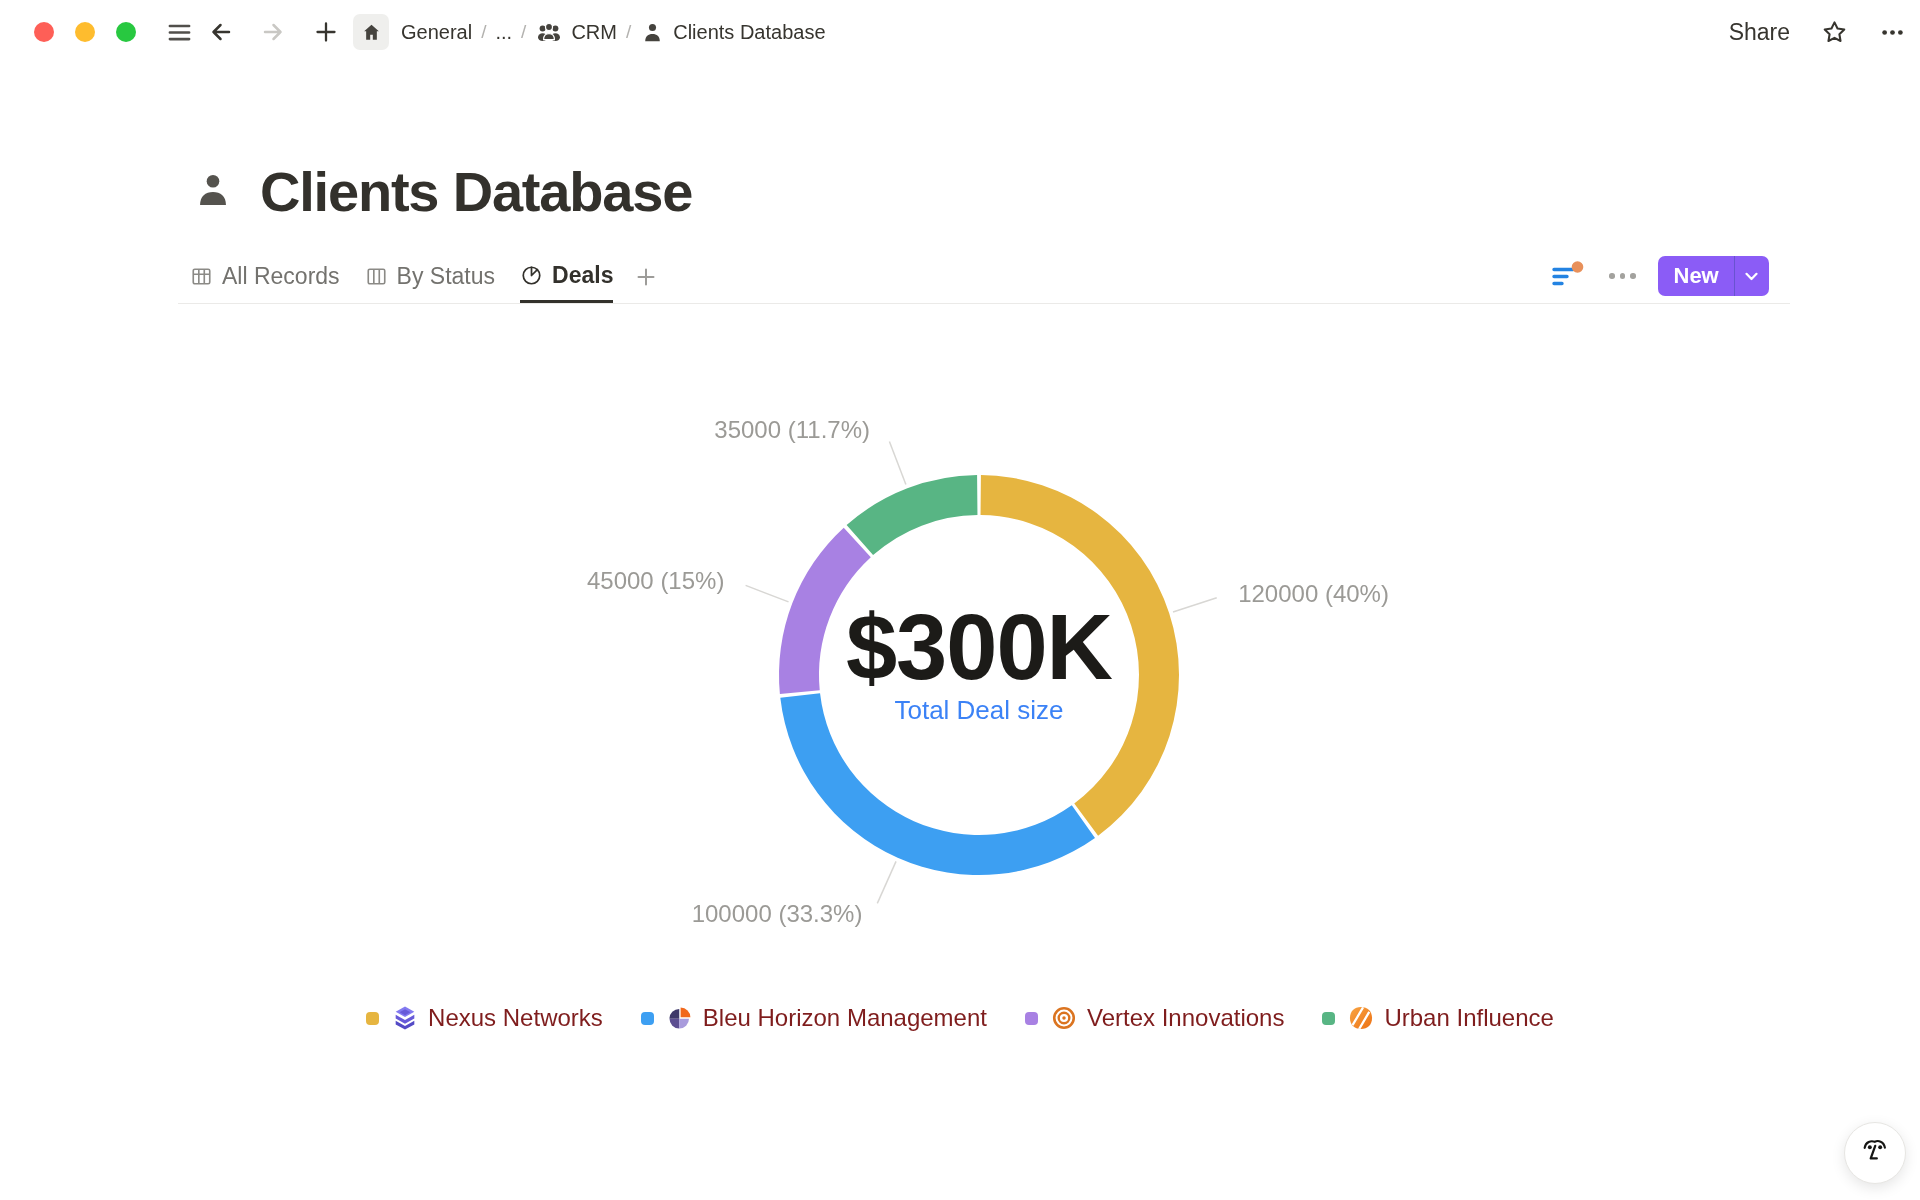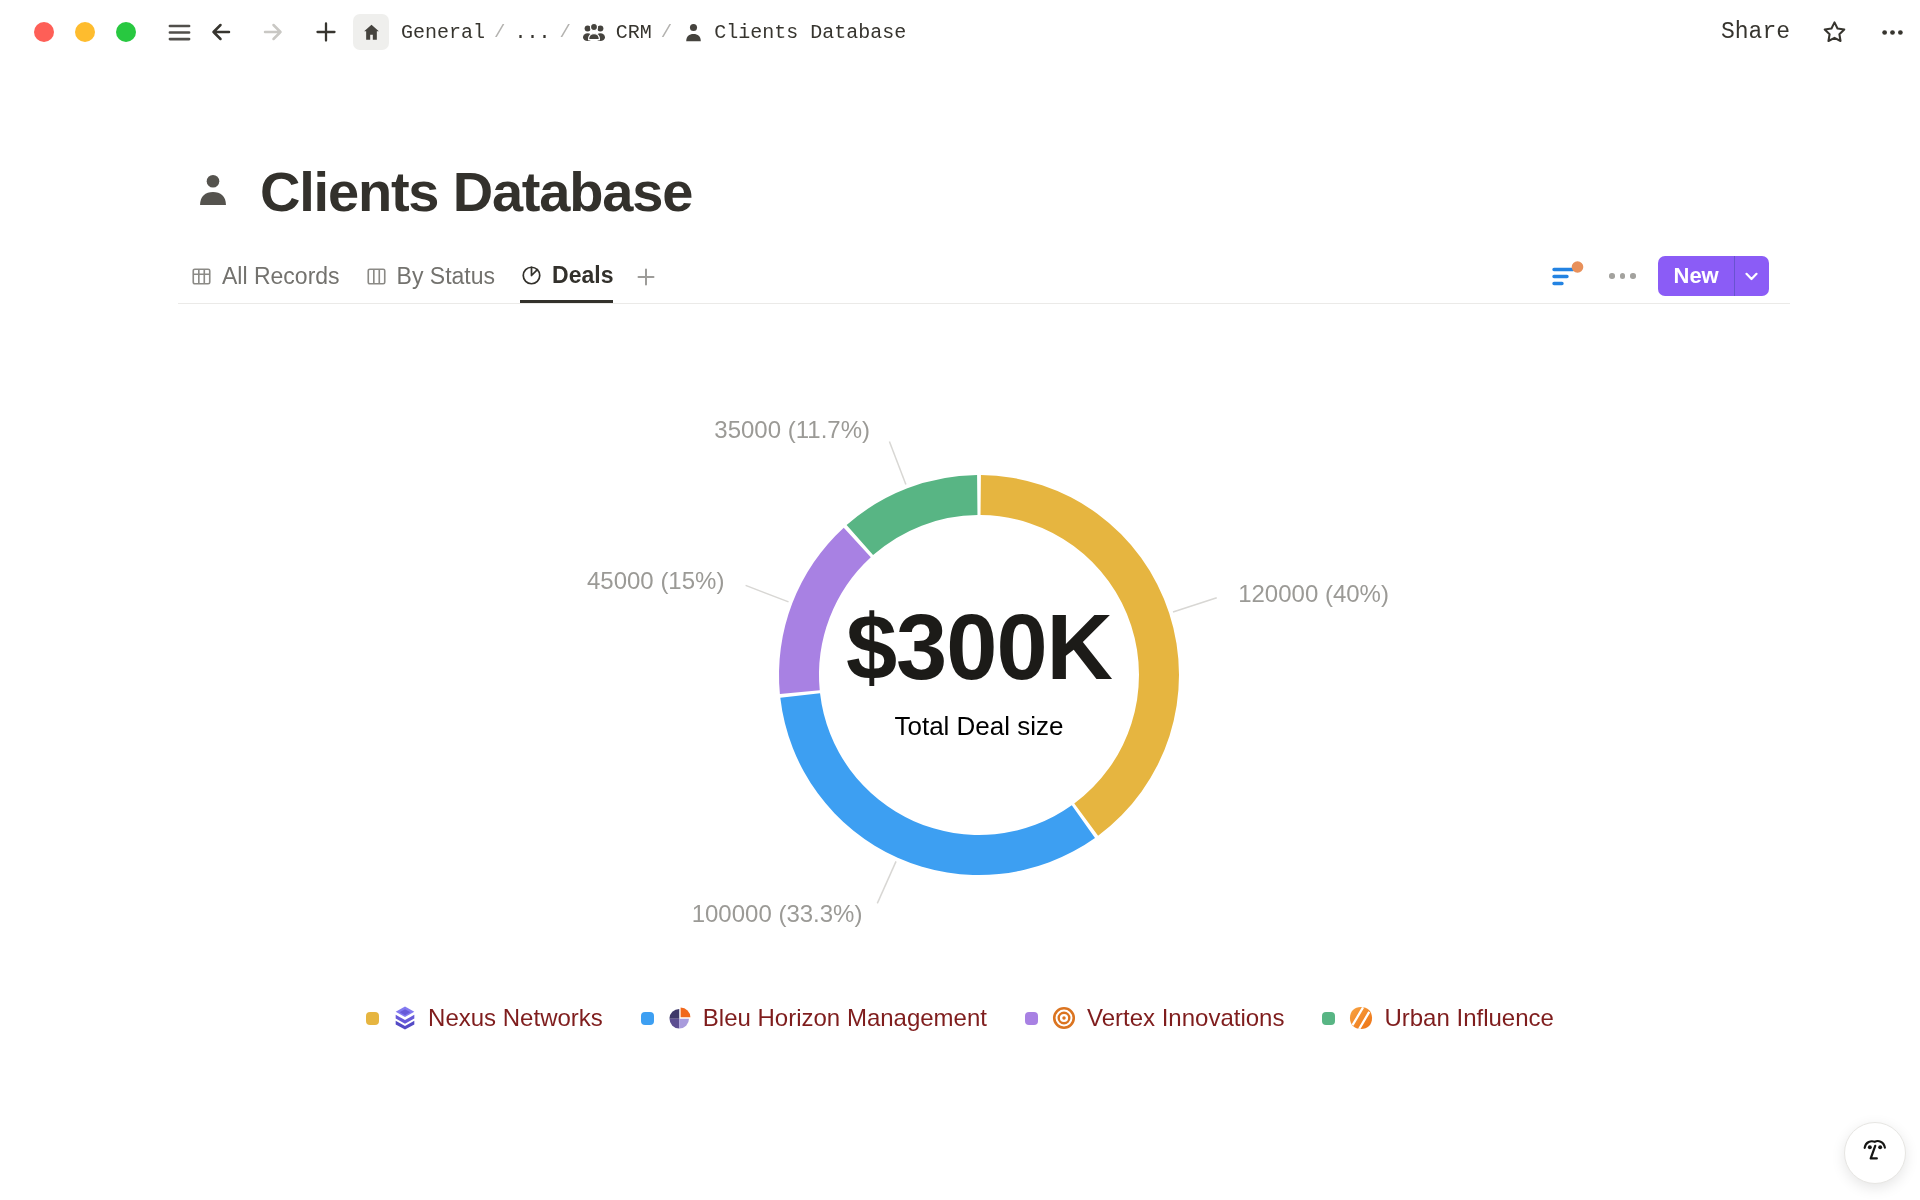--- a/index.html
+++ b/index.html
@@ -2,21 +2,21 @@
 <html><head>
 <meta charset="utf-8">
 <style>
   * { margin:0; padding:0; box-sizing:border-box; }
   html,body { width:1920px; height:1200px; background:#ffffff; overflow:hidden;
     font-family:"Liberation Sans","DejaVu Sans",sans-serif; color:#37352f;
     -webkit-font-smoothing:antialiased; }
 
   
   .topbar { position:absolute; top:0; left:0; right:0; height:64px;
-    display:flex; align-items:center; padding:0 8px 0 24px; background:#fff;font-family:Liberation Mono, monospace; }
+    display:flex; align-items:center; padding:0 8px 0 24px; background:#fff; }
   .lights { display:flex; gap:21px; margin-left:10px; }
   .light { width:20px; height:20px; border-radius:50%; }
   .tb-btn { display:flex; align-items:center; justify-content:center; cursor:default; }
   .hamburger { margin-left:30px; }
   .nav-back { margin-left:14px; }
   .nav-fwd { margin-left:24px; }
   .tb-plus { margin-left:26px; }
   .home-chip { margin-left:14px; width:36px; height:36px; border-radius:7px; background:#efefed; }
   .breadcrumb { margin-left:12px; display:flex; align-items:center; gap:9px; font-size:20px; }
   .bc-item { display:flex; align-items:center; gap:8px; color:#37352f; }
@@ -44,21 +44,21 @@
   .new-btn { display:flex; align-items:stretch; height:40px; border-radius:7px; overflow:hidden; color:#fff; }
   .new-btn-main { display:flex; align-items:center; padding:0 15px 0 16px; font-size:22px; font-weight:600; }
   .new-btn-divider { width:1px; background:rgba(15,61,110,0.28); }
   .new-btn-chevron { width:34px; display:flex; align-items:center; justify-content:center; }
 
   
   .chart-area { position:absolute; left:379px; top:375px; width:1200px; height:600px; }
   .chart-area svg.donut { position:absolute; left:0; top:0; overflow:visible; }
   .donut-center { position:absolute; left:0; right:0; top:224px; text-align:center; pointer-events:none; }
   .donut-total { font-size:92px; font-weight:600; letter-spacing:-1px; color:#1c1b18; line-height:96px; }
-  .donut-subtitle { margin-top:16px; font-size:26px; color:#000000; }
+  .donut-subtitle { margin-top:0; font-size:26px; color:#3b82f6; }
   .chart-label { position:absolute; font-size:24px; color:#9b9a96; white-space:nowrap; line-height:30px; }
 
   
   .legend { position:absolute; left:0; right:0; top:1004px; display:flex; justify-content:center; align-items:center; gap:38px; }
   .legend-item { display:flex; align-items:center; }
   .legend-swatch { width:13px; height:13px; border-radius:4px; margin-right:13px; }
   .legend-logo { width:26px; height:26px; margin-right:10px; display:flex; }
   .legend-logo svg { width:26px; height:26px; }
   .legend-name { font-size:24px; color:#7f1d1d; }
 

